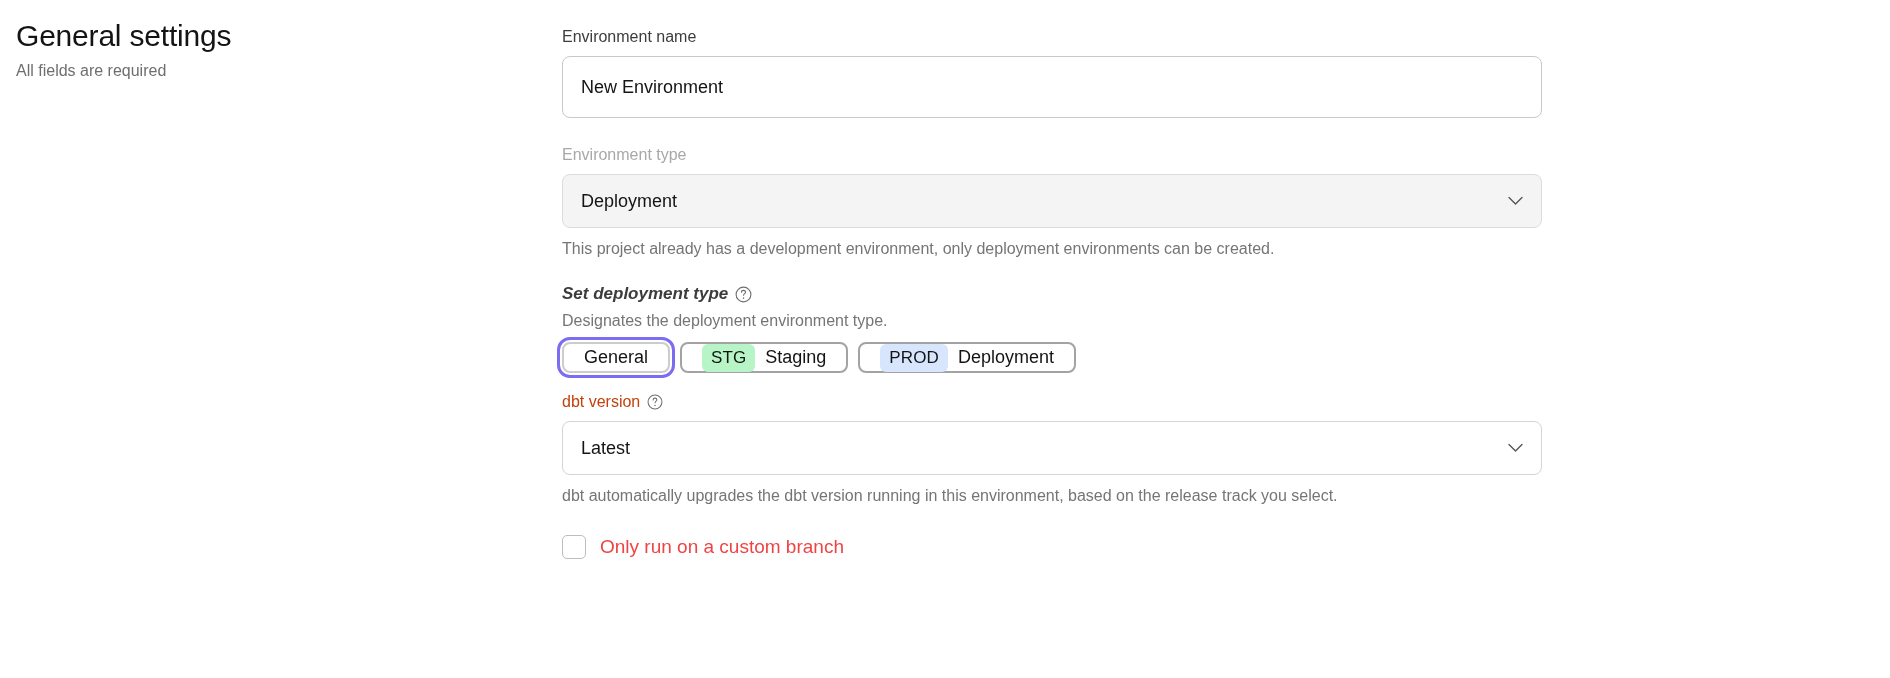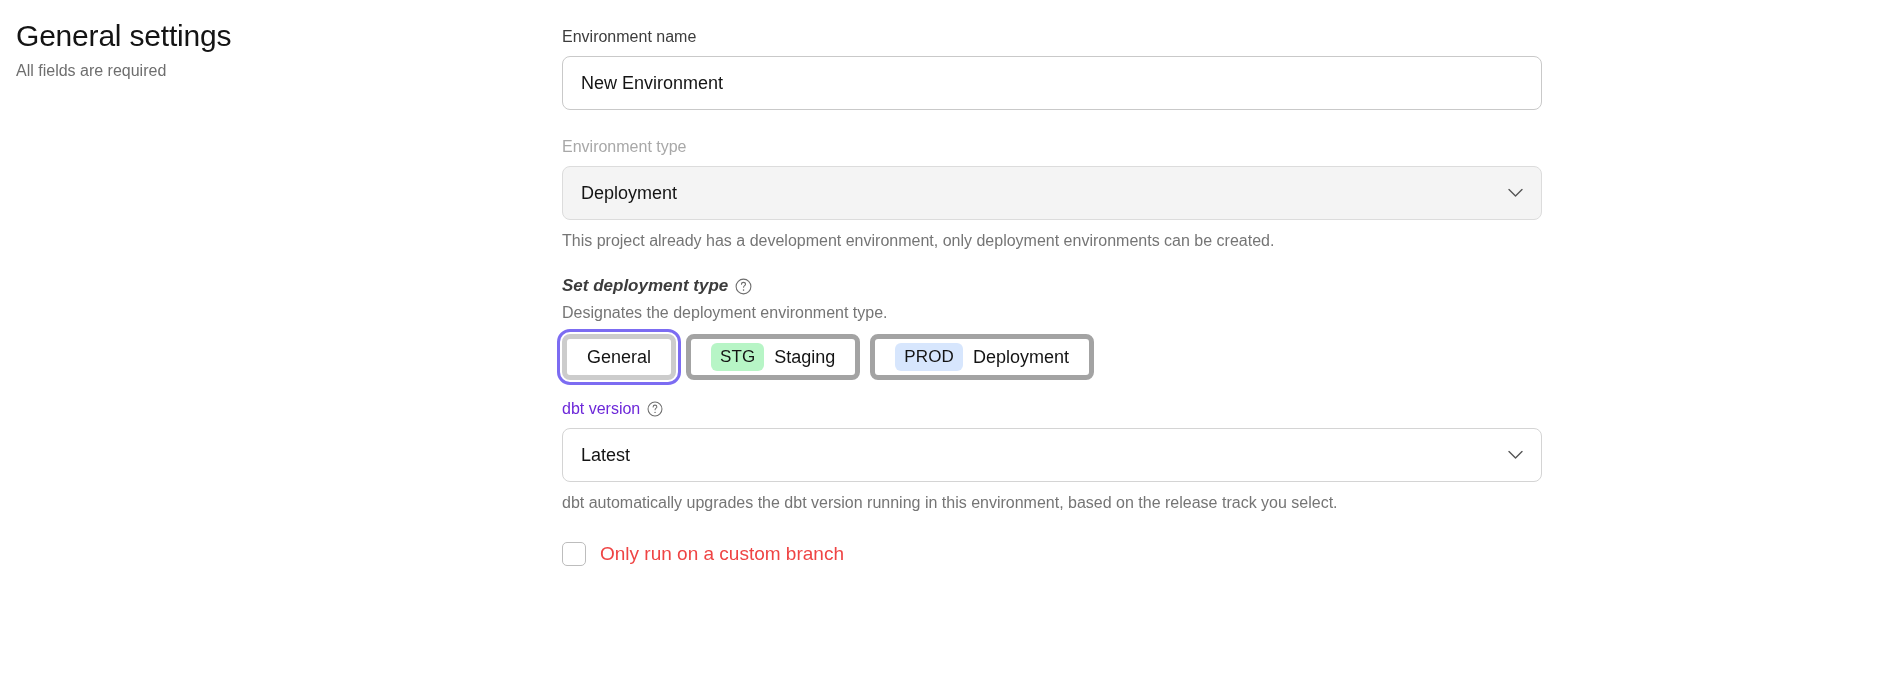--- a/index.html
+++ b/index.html
@@ -66,37 +66,37 @@
     color: #3c3c3c;
     margin-bottom: 4px;
     font-style: italic;
   }
   .field-label-row {
     display: flex;
     align-items: center;
     gap: 6px;
     font-size: 16px;
     line-height: 22px;
-    color: #6d28d9;
+    color: #c2410c;
     margin-bottom: 8px;
   }
 
   .help-icon {
     display: inline-flex;
     align-items: center;
     justify-content: center;
     width: 17px; height: 17px;
     flex: 0 0 17px;
     color: #6e6e6e;
   }
   .help-icon svg { display: block; }
 
   .input-box {
     width: 980px;
-    height: 54px;
+    height: 62px;
     border: 1px solid #c9c9c9;
     border-radius: 8px;
     background: #ffffff;
     display: flex;
     align-items: center;
     padding: 0 18px;
     font-size: 18px;
     color: #141414;
   }
 
@@ -143,22 +143,22 @@
   }
 
   
   .seg-group {
     display: flex;
     gap: 10px;
     align-items: center;
   }
   .seg-btn {
     position: relative;
-    height: 46px;
-    border: 5px solid #a3a3a3;
+    height: 31px;
+    border: 2px solid #a3a3a3;
     border-radius: 8px;
     background: #ffffff;
     display: flex;
     align-items: center;
     gap: 10px;
     padding: 0 20px;
     font-size: 18px;
     color: #141414;
     cursor: pointer;
     white-space: nowrap;

